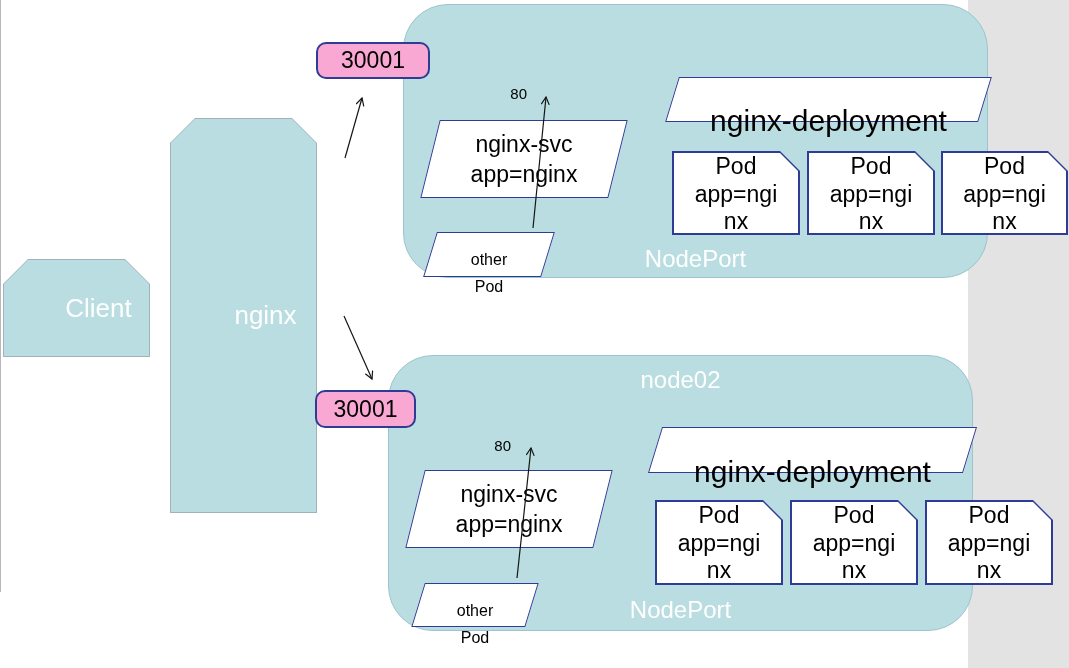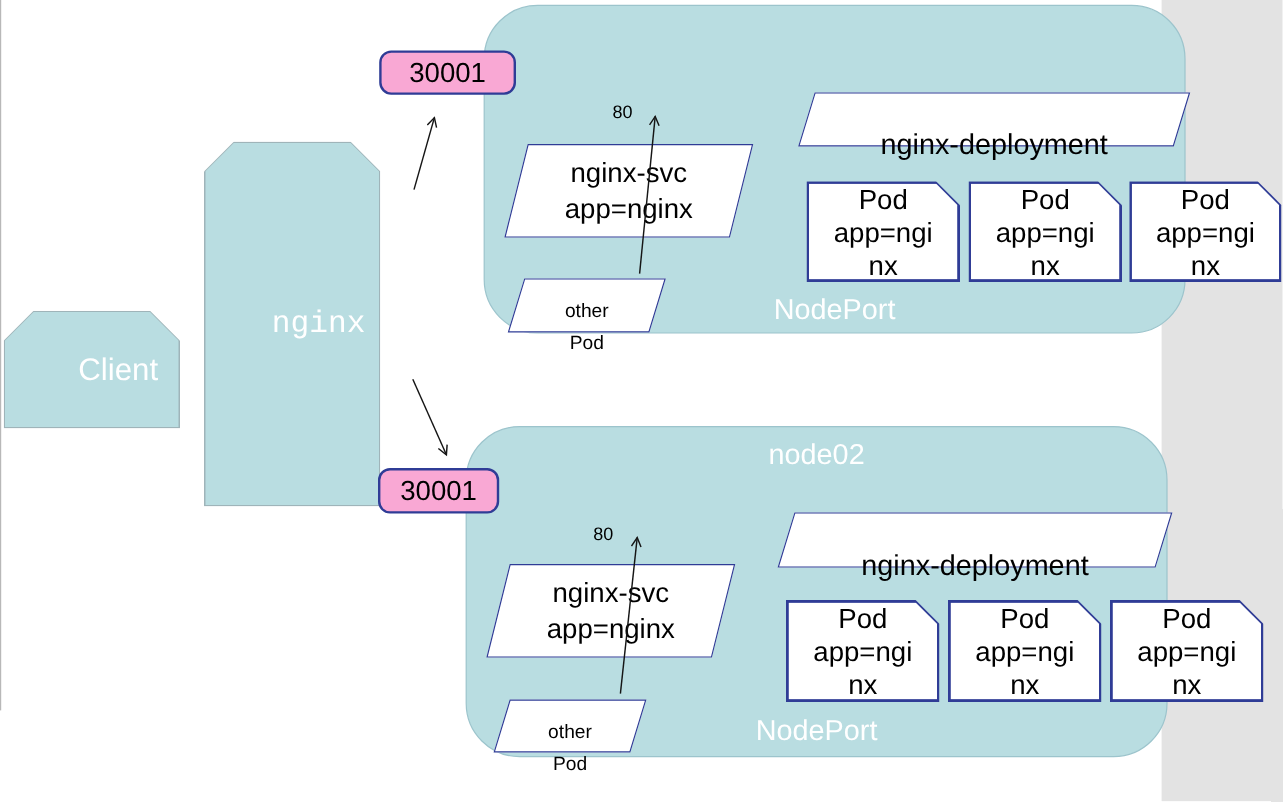--- a/index.html
+++ b/index.html
@@ -39,21 +39,21 @@
   }
 
   
   .para { z-index:4; }
   .para .face { position:absolute; inset:0; background:#ffffff; border:1.5px solid #2f3c96; box-sizing:border-box; }
   .skew14 { transform:skewX(-14deg); }
   .skew17 { transform:skewX(-17deg); }
   .para .txt { position:absolute; inset:0; text-align:center; color:#000; z-index:1; }
   .svc-txt  { font-size:23px; line-height:30px; padding-top:9px; }
   .other-txt{ font-size:16px; line-height:27px; padding-top:14px; }
-  .dep-txt  { font-size:24px; display:flex; align-items:center; justify-content:center;margin-top:43px; }
+  .dep-txt  { font-size:30px; display:flex; align-items:center; justify-content:center;margin-top:43px; }
 
   
   .pod { z-index:4; }
   .pod .pod-border { position:absolute; inset:0; background:#2f3c96;
     clip-path:polygon(0 0, calc(100% - 20px) 0, 100% 20px, 100% 100%, 0 100%); }
   .pod .pod-fill { position:absolute; inset:2px; background:#ffffff;
     clip-path:polygon(0 0, calc(100% - 18px) 0, 100% 18px, 100% 100%, 0 100%); }
   .pod .txt { position:absolute; inset:2px; text-align:center; color:#000;
     font-size:23px; line-height:27.5px; }
 
@@ -76,21 +76,21 @@
   <div class="abs node" style="left:388px;top:355px;width:585px;height:276px;"></div>
   <div class="abs node-label" style="left:388px;top:366px;width:585px;">node02</div>
   <div class="abs node-label" style="left:388px;top:596px;width:585px;">NodePort</div>
 
   <div class="abs bevel" style="left:3px;top:259px;width:147px;height:98px;">
     <div class="face-border"></div>
     <div class="face-fill"></div>
     <div class="label">Client</div>
   </div>
 
-  <div class="abs bevel" style="left:170px;top:118px;width:147px;height:304px;font-family:Liberation Mono, monospace;">
+  <div class="abs bevel" style="left:170px;top:118px;width:147px;height:395px;">
     <div class="face-border"></div>
     <div class="face-fill"></div>
     <div class="label">nginx</div>
   </div>
 
   <div class="abs port" style="left:316px;top:42px;width:114px;height:37px;">
     <span>30001</span>
   </div>
   <div class="abs port" style="left:315px;top:390px;width:101px;height:38px;">
     <span>30001</span>

